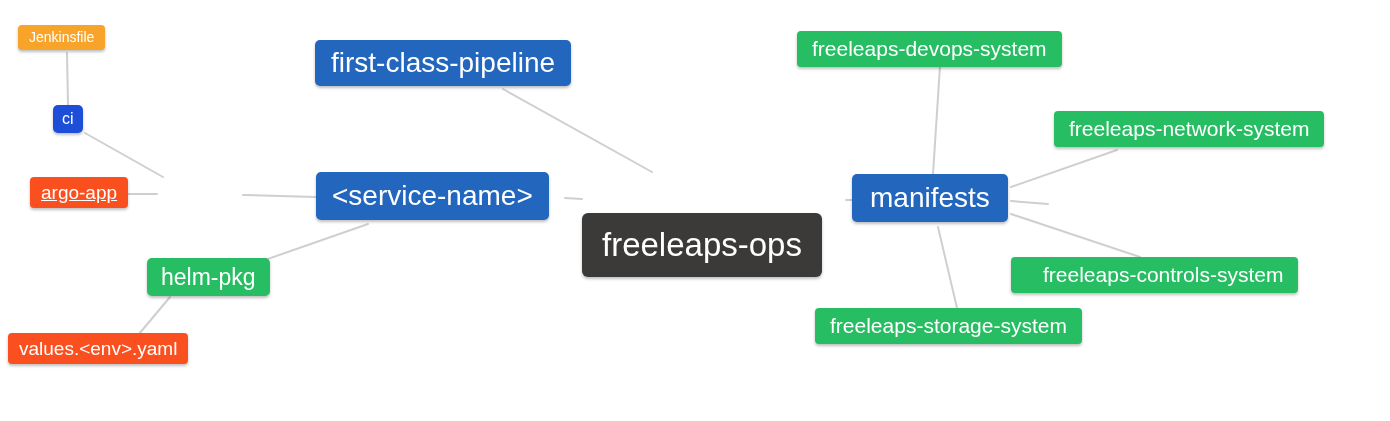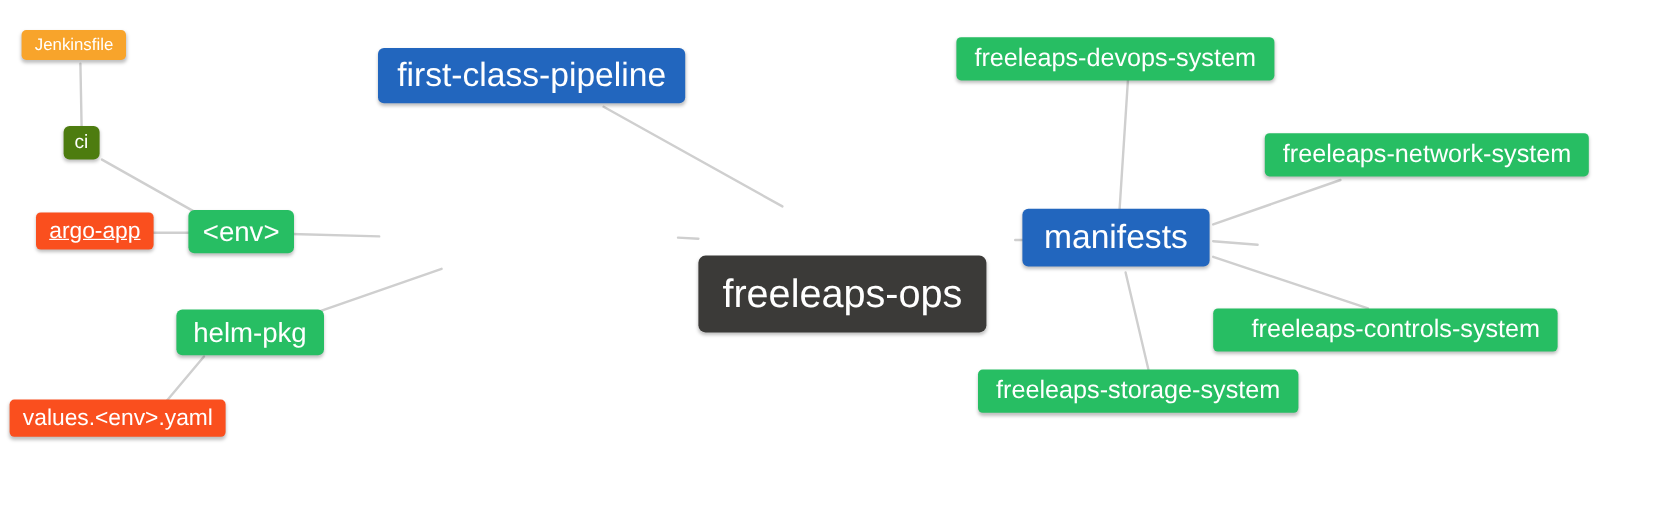--- a/index.html
+++ b/index.html
@@ -50,26 +50,26 @@
     <line class="edge" x1="565" y1="198" x2="582" y2="199" stroke="#CFCFCF"></line>
     <line class="edge" x1="846" y1="200" x2="852" y2="200" stroke="#CFCFCF"></line>
     <line class="edge" x1="933" y1="174" x2="940" y2="66" stroke="#CFCFCF"></line>
     <line class="edge" x1="1011" y1="187" x2="1117" y2="150" stroke="#CFCFCF"></line>
     <line class="edge" x1="1011" y1="201" x2="1048" y2="204" stroke="#CFCFCF"></line>
     <line class="edge" x1="1011" y1="214" x2="1140" y2="257" stroke="#CFCFCF"></line>
     <line class="edge" x1="938" y1="227" x2="957" y2="308" stroke="#CFCFCF"></line>
   </svg>
 
   <div class="node n-jenkinsfile" style="background: rgb(248, 164, 43);">Jenkinsfile</div>
-  <div class="node n-ci" style="background: #4d7c0f;">ci</div>
+  <div class="node n-ci" style="background: #1d4ed8;">ci</div>
   <div class="node n-argo" style="background: rgb(250, 79, 30);">argo-app</div>
-  <div class="node n-env" style="background: rgb(39, 190, 99);">&lt;env&gt;</div>
   <div class="node n-helm" style="background: rgb(39, 190, 99);">helm-pkg</div>
   <div class="node n-values" style="background: rgb(250, 79, 30);">values.&lt;env&gt;.yaml</div>
   <div class="node n-fcp" style="background: rgb(34, 102, 190);">first-class-pipeline</div>
+  <div class="node n-service" style="background: rgb(34, 102, 190);">&lt;service-name&gt;</div>
   <div class="node n-ops" style="background: rgb(59, 58, 56); margin-top: 43px;">freeleaps-ops</div>
   <div class="node n-manifests" style="background: rgb(34, 102, 190);">manifests</div>
   <div class="node sys n-devops" style="background: rgb(39, 190, 99);">freeleaps-devops-system</div>
   <div class="node sys n-network" style="background: rgb(39, 190, 99);">freeleaps-network-system</div>
   <div class="node sys n-controls" style="background: rgb(39, 190, 99);">freeleaps-controls-system</div>
   <div class="node sys n-storage" style="background: rgb(39, 190, 99);">freeleaps-storage-system</div>
 
 </div>
 
 </body></html>

